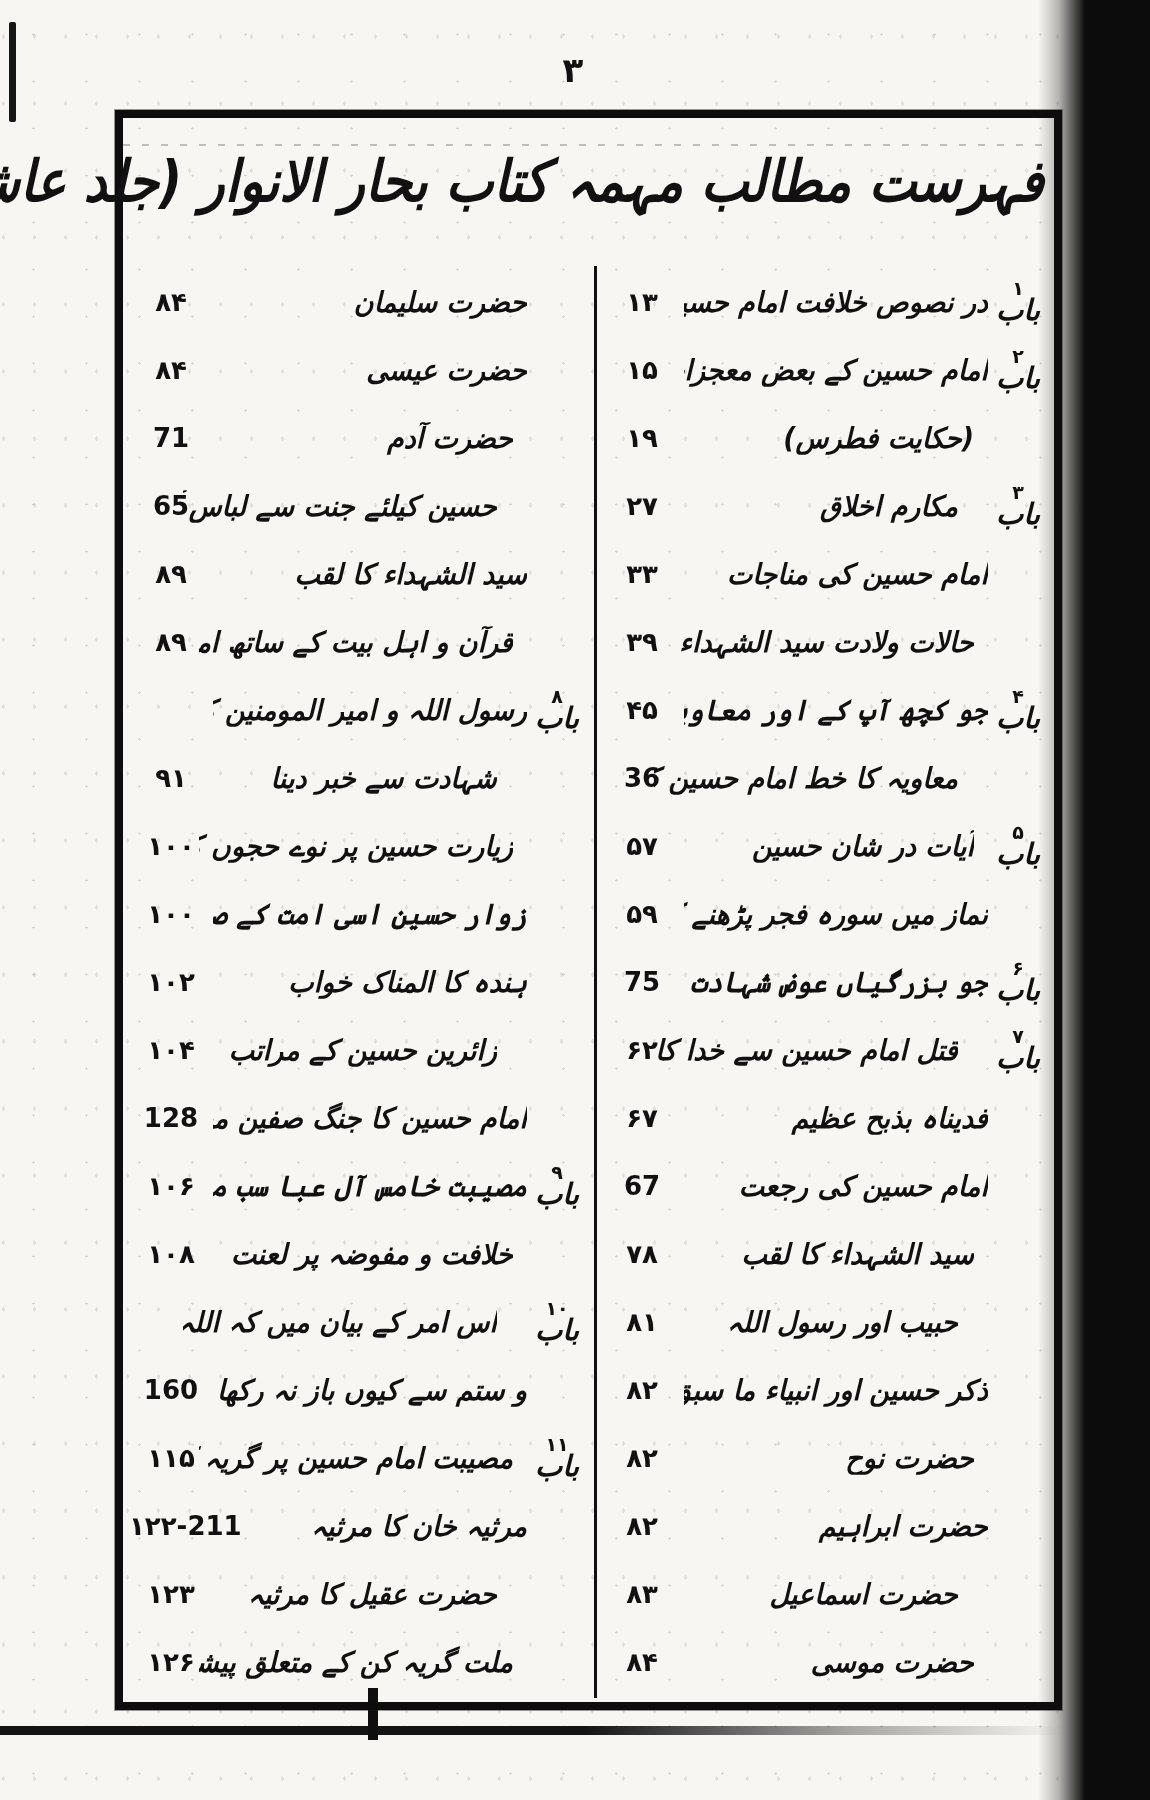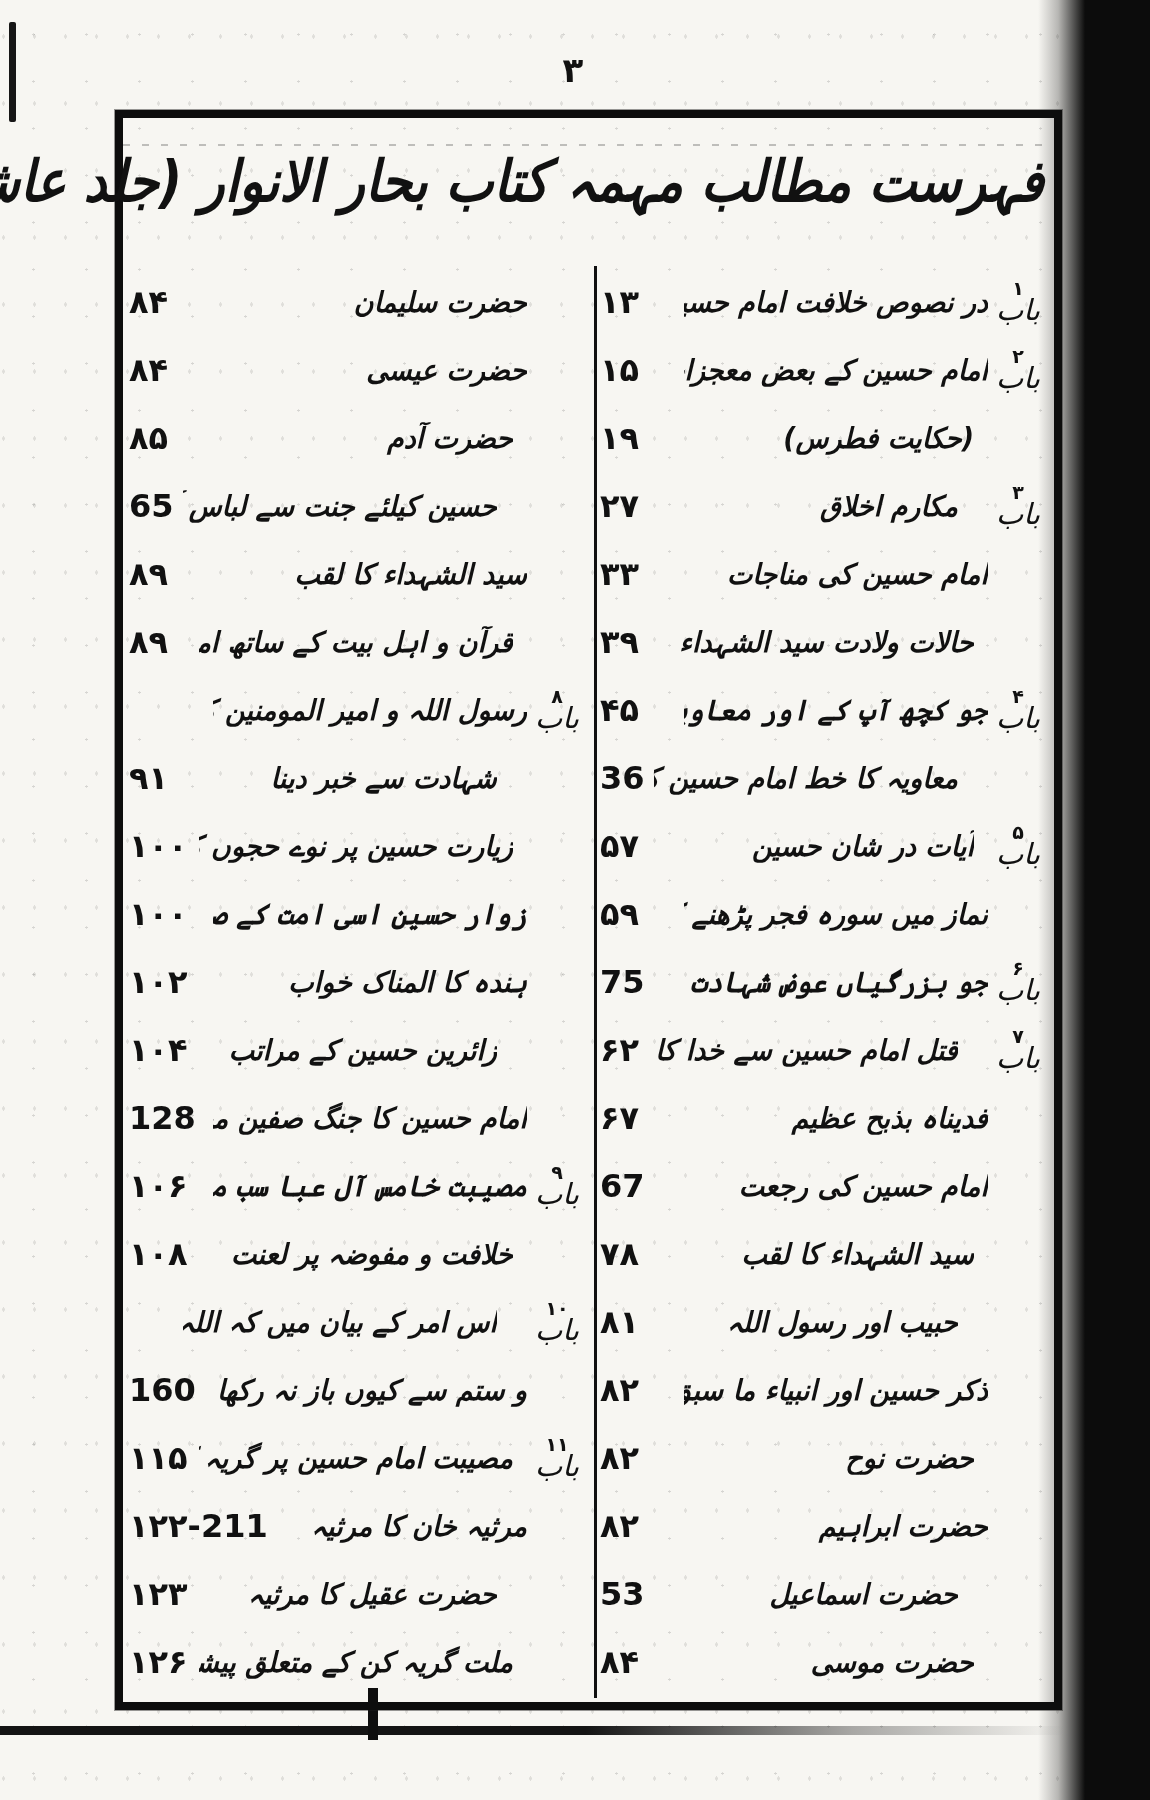--- a/index.html
+++ b/index.html
@@ -65,29 +65,29 @@
   #col-left{left:0;width:458px;}
   .row{
     direction:rtl;display:flex;align-items:center;height:68px;
     font-weight:bold;
   }
   .bab{
     flex:0 0 60px;display:flex;flex-direction:column;align-items:center;
     line-height:1;
   }
   .bab .bab-no{font-size:19px;margin-bottom:-2px;}
-  .bab .bab-word{font-size:29px;font-weight:normal;font-style:italic;}
+  .bab .bab-word{font-size:29px;font-weight:bold;font-style:italic;}
   .bab.ghost{visibility:hidden;}
   .entry-text{
     flex:1 1 auto;text-align:right;font-size:27px;font-style:italic;
     padding-left:10px;overflow:hidden;white-space:nowrap;
     transform:scaleY(1.05);
   }
   .page-no{
-    flex:0 0 84px;text-align:left;font-size:32px;direction:ltr;
+    flex:0 0 84px;text-align:center;font-size:26px;direction:ltr;
   }
   
   .row:nth-child(3n) .entry-text{transform:scaleY(1.05) translateX(-14px);}
   .row:nth-child(4n) .entry-text{transform:scaleY(1.05) translateX(-30px);}
 </style>
 </head>
 <body>
 
 <div class="paper-noise"></div>
 <div class="scan-strip"></div>
@@ -272,21 +272,21 @@
     <span class="entry-text">حضرت ابراہیم</span>
     <span class="page-no">۸۲</span>
   </div>
 
   <div class="row">
     <span class="bab ghost">
       <span class="bab-no"></span>
       <span class="bab-word"></span>
     </span>
     <span class="entry-text">حضرت اسماعیل</span>
-    <span class="page-no">53</span>
+    <span class="page-no">۸۳</span>
   </div>
 
   <div class="row">
     <span class="bab ghost">
       <span class="bab-no"></span>
       <span class="bab-word"></span>
     </span>
     <span class="entry-text">حضرت موسی</span>
     <span class="page-no">۸۴</span>
   </div>
@@ -309,21 +309,21 @@
     <span class="entry-text">حضرت عیسی</span>
     <span class="page-no">۸۴</span>
   </div>
 
   <div class="row">
     <span class="bab ghost">
       <span class="bab-no"></span>
       <span class="bab-word"></span>
     </span>
     <span class="entry-text">حضرت آدم</span>
-    <span class="page-no">۸۵</span>
+    <span class="page-no">71</span>
   </div>
 
   <div class="row">
     <span class="bab ghost">
       <span class="bab-no"></span>
       <span class="bab-word"></span>
     </span>
     <span class="entry-text">حسین کیلئے جنت سے لباس آنا</span>
     <span class="page-no">65</span>
   </div>

